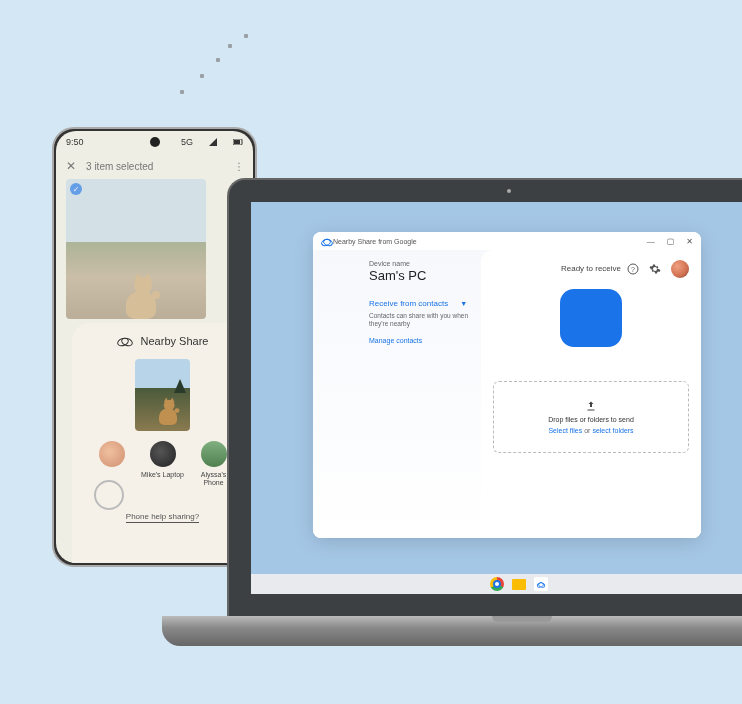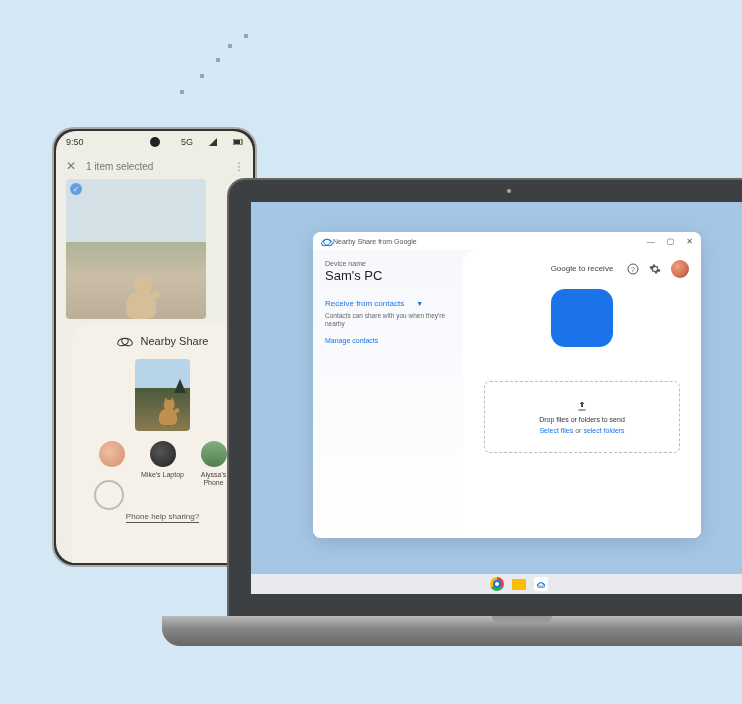--- a/index.html
+++ b/index.html
@@ -228,20 +228,21 @@
     font-size: 7px;
     background:#fff;
     border-bottom: 0;
   }
   .title-text { flex:1; color:#555; }
   .win-controls { display:flex; gap:12px; color:#555; font-size:8px; }
   .app-body {
     flex:1;
     display:flex;
     background: linear-gradient(180deg, #f6f8fc, #fff);
+    padding-left: 44px;
   }
   .left-pane {
     width: 150px;
     padding: 10px 12px;
   }
   .device-label { font-size:7px; color:#666; }
   .device-name { font-size:13px; color:#222; margin-top:1px; }
   .receive-row {
     margin-top: 16px;
     font-size: 8px;
@@ -372,21 +373,21 @@
             <path d="M0 8 L8 8 L8 0 Z" fill="#333"></path>
           </svg>
         <svg width="10" height="6">
             <rect x="0" y="0" width="9" height="6" rx="1" fill="none" stroke="#333" stroke-width="1"></rect>
             <rect x="1" y="1" width="6" height="4" fill="#333"></rect>
           </svg>
       </div>
     </div>
     <div class="toolbar">
       <span style="font-size:12px">✕</span>
-      <span>1 item selected</span>
+      <span>3 item selected</span>
       <span style="flex:1"></span>
       <span style="letter-spacing:-1px">⋮</span>
     </div>
     <div class="gallery-bg">
       <div class="gallery-img">
         <div class="dog">
           <div class="body"></div>
             <div class="head"></div>
             <div class="ear1"></div>
             <div class="ear2"></div>
@@ -467,21 +468,21 @@
                     <text x="6" y="9" font-size="7" text-anchor="middle" fill="#555">?</text>
                   </svg>
               </span>
               <span class="ico">
                 <svg width="12" height="12" viewBox="0 0 24 24">
                     <path fill="#555" d="M12 8a4 4 0 100 8 4 4 0 000-8zm9 4a7 7 0 01-.1 1.2l2 1.6-2 3.4-2.4-1a7 7 0 01-2 1.2l-.4 2.6h-4l-.4-2.6a7 7 0 01-2-1.2l-2.4 1-2-3.4 2-1.6A7 7 0 013 12a7 7 0 01.1-1.2l-2-1.6 2-3.4 2.4 1a7 7 0 012-1.2L8 3h4l.4 2.6a7 7 0 012 1.2l2.4-1 2 3.4-2 1.6c.1.4.2.8.2 1.2z"></path>
                   </svg>
               </span>
               <span class="user-avatar"></span>
             </div>
-            <div class="ready-text">Google to receive</div>
+            <div class="ready-text">Ready to receive</div>
             <div class="blue-blob"></div>
             <div class="dropzone">
               <span class="upload-icon">
                 <svg width="12" height="12" viewBox="0 0 24 24">
                     <path fill="#444" d="M12 3l5 5h-3v6h-4V8H7l5-5zM5 19h14v2H5z"></path>
                   </svg>
               </span>
               <div class="dz-title">Drop files or folders to send</div>
               <div class="dz-links">
                 <span class="lnk">Select files</span>

